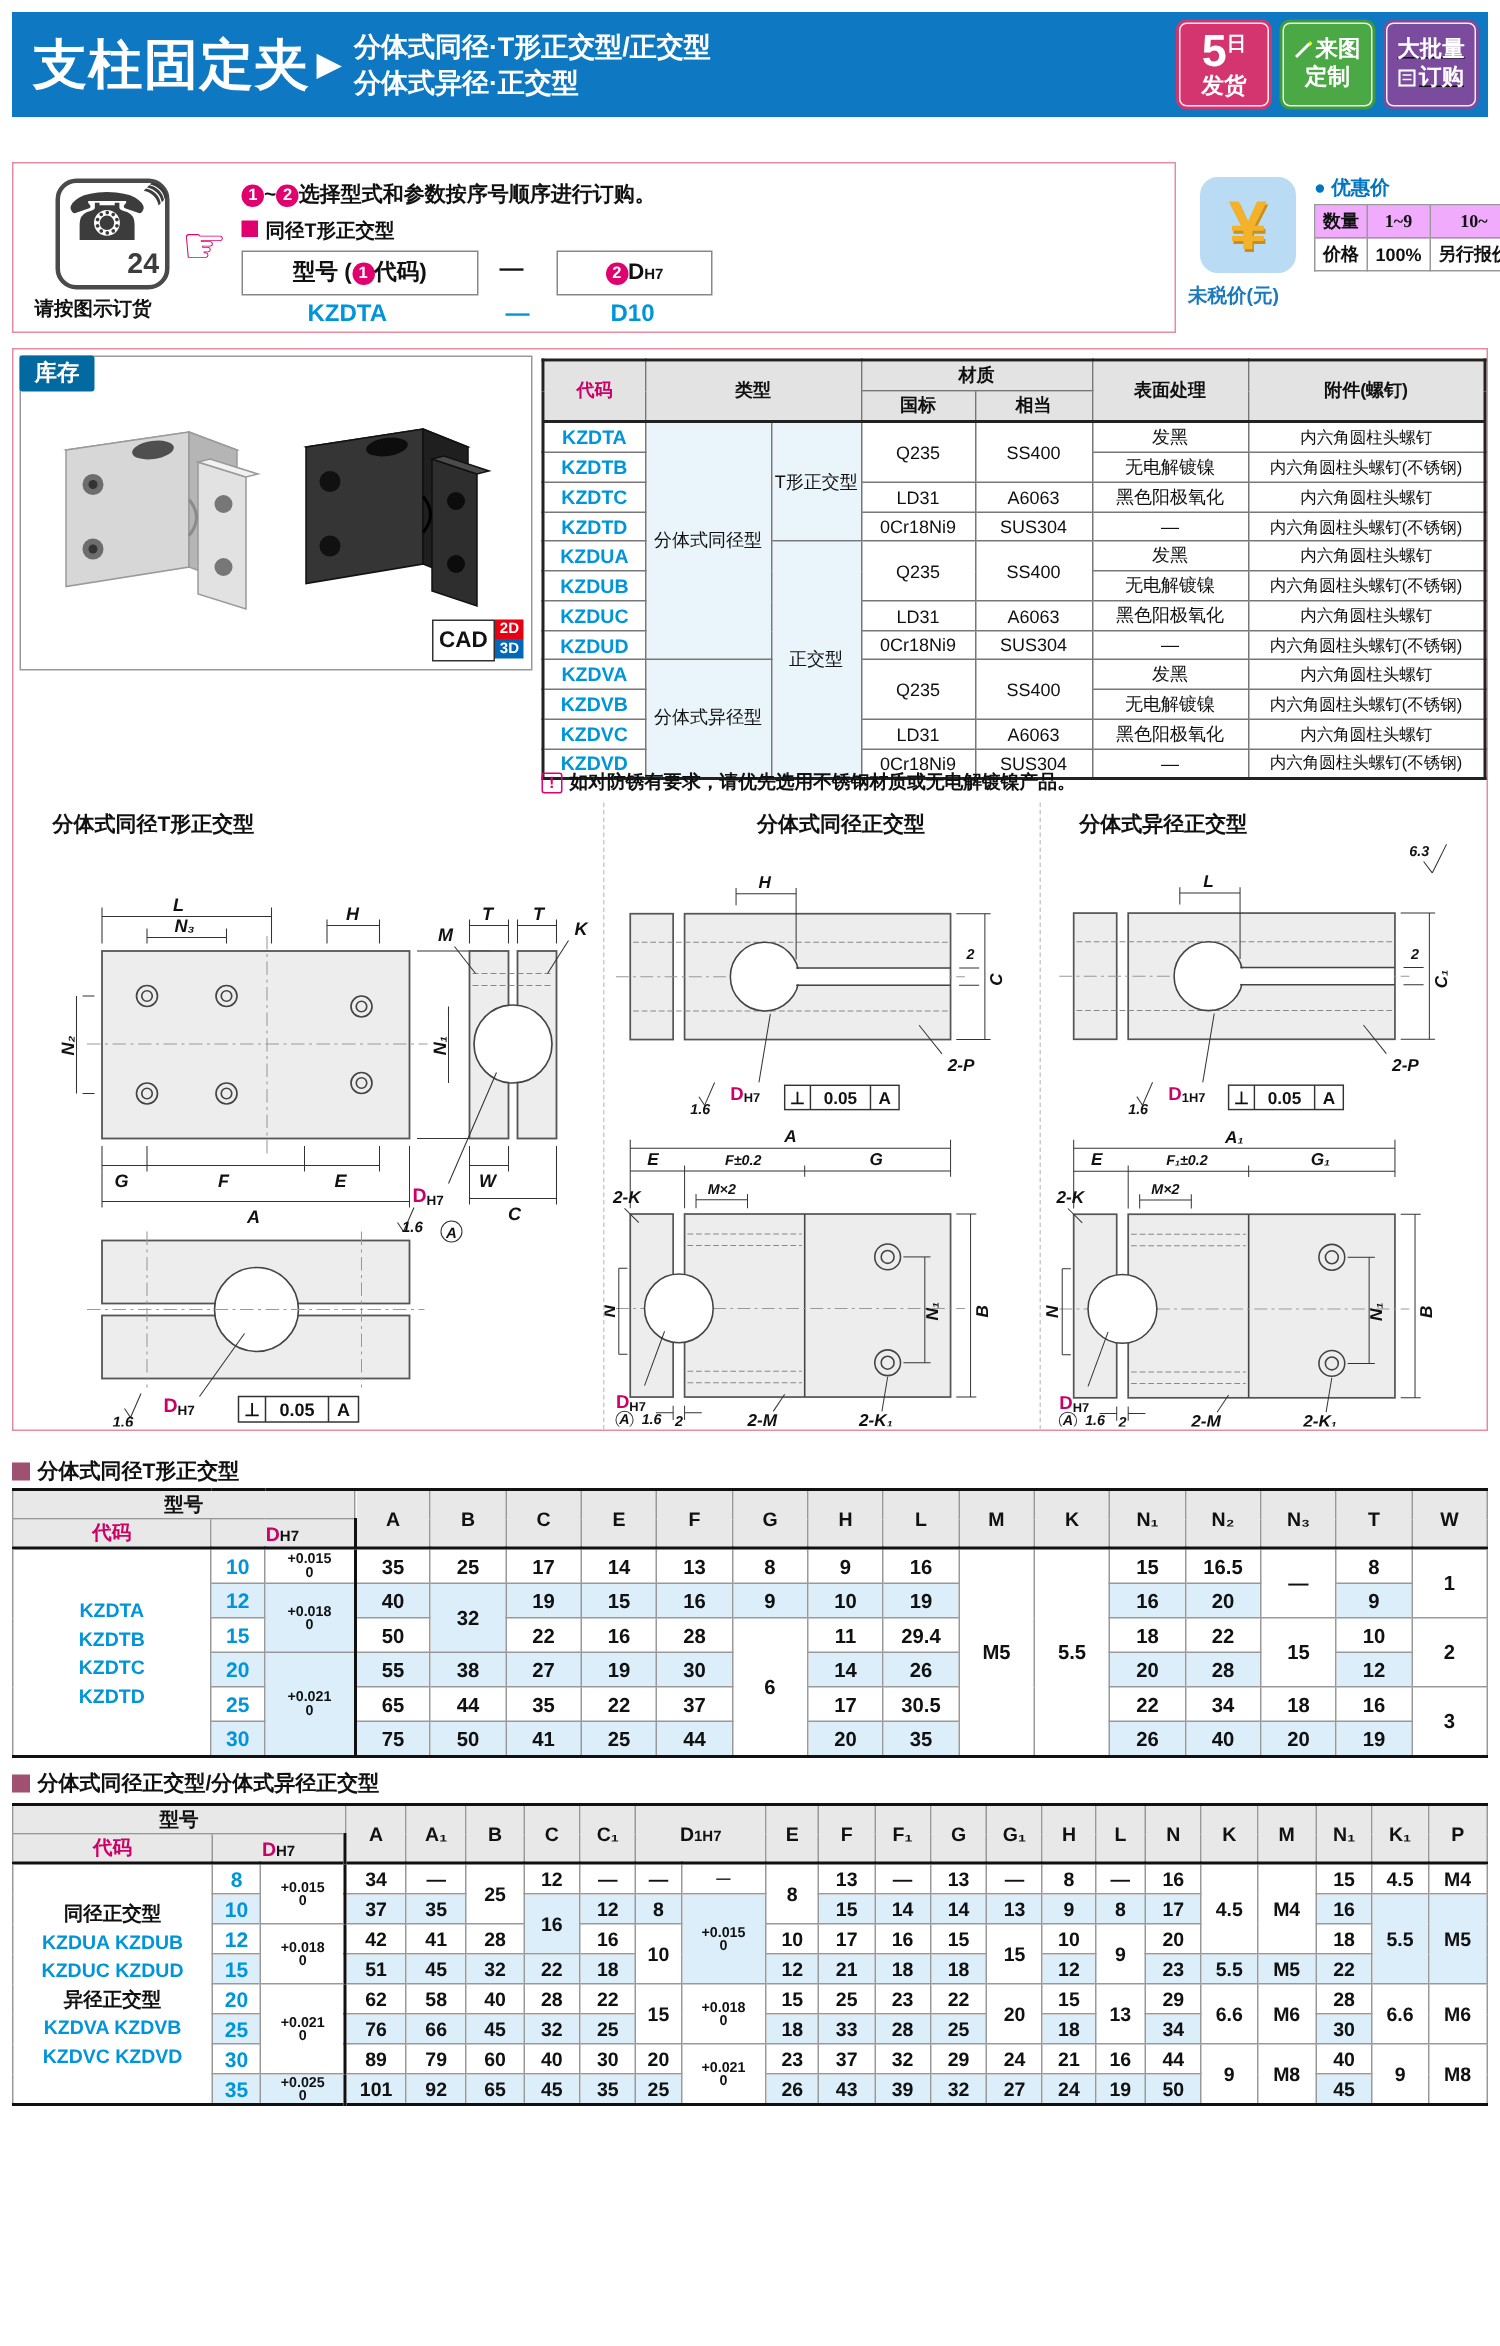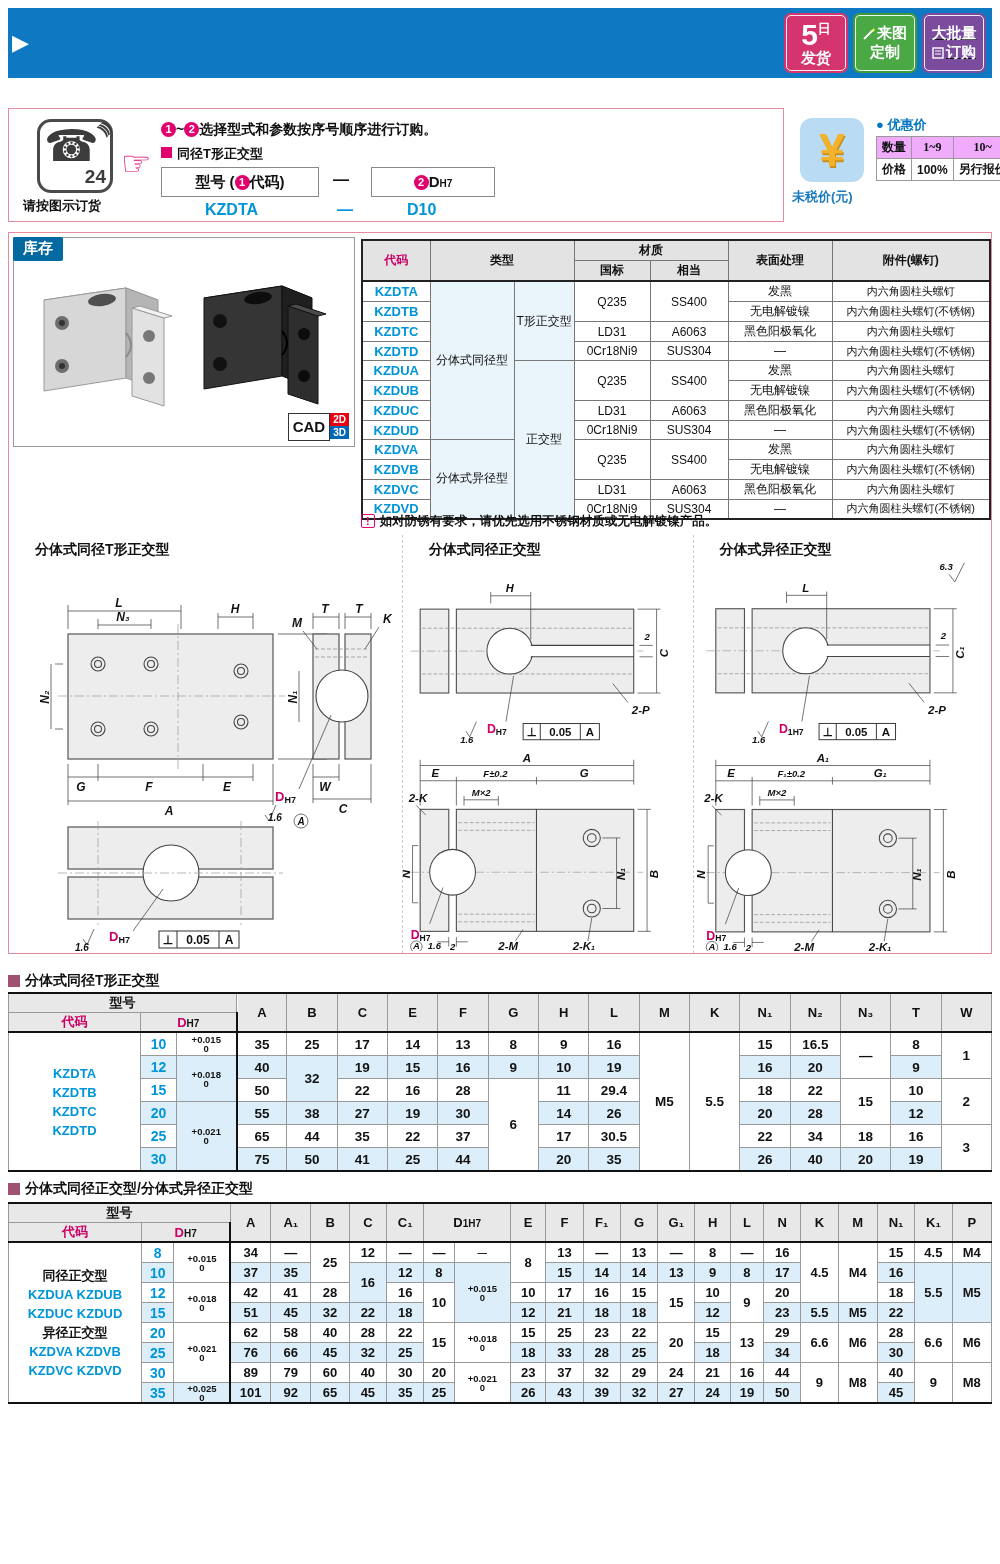--- a/index.html
+++ b/index.html
@@ -29,21 +29,21 @@
   .phone .n24{position:absolute;right:4px;bottom:2px;font-size:19px;font-weight:bold;color:#3c3c3c;}
   .phone .arcs{position:absolute;right:2px;top:-2px;font-size:15px;font-weight:bold;color:#3c3c3c;transform:rotate(-45deg);letter-spacing:-2px;}
   .phone-cap{position:absolute;left:14px;top:88px;font-size:13px;font-weight:bold;}
   .hand{position:absolute;left:112px;top:34px;font-size:34px;color:#e0006e;}
   .ord-line1{position:absolute;left:152px;top:12px;font-size:14px;font-weight:bold;}
   .cnum{display:inline-block;width:15px;height:15px;border-radius:50%;background:#e0006e;color:#fff;font-size:11px;line-height:15px;text-align:center;font-weight:bold;vertical-align:1px;}
   .ord-line2{position:absolute;left:152px;top:36px;font-size:13px;font-weight:bold;}
   .sq{display:inline-block;width:11px;height:11px;background:#e0006e;margin-right:5px;}
   .mbox{position:absolute;top:58px;height:30px;border:1px solid #888;box-sizing:border-box;text-align:center;font-size:15px;font-weight:bold;line-height:28px;background:#fff;}
   .mbox1{left:152px;width:158px;}
-  .mbox2{left:362px;width:124px;}
+  .mbox2{left:362px;width:104px;}
   .odash{position:absolute;left:324px;top:62px;font-size:16px;font-weight:bold;}
   .ex{position:absolute;top:92px;font-size:16px;font-weight:bold;color:#0095d9;}
   .ex1{left:196px;}  .exd{left:328px;color:#0095d9;}  .ex2{left:398px;}
   .h7{font-size:10px;font-weight:bold;}
   
   .price{position:absolute;left:792px;top:108px;width:200px;height:114px;}
   .yen{position:absolute;left:8px;top:10px;width:64px;height:64px;background:#b9dcf4;border-radius:12px;text-align:center;}
   .yen span{font-size:46px;font-weight:bold;color:#f3b229;text-shadow:1px 2px 0 #c98f1e;line-height:64px;}
   .yen-cap{position:absolute;left:0px;top:80px;font-size:13px;font-weight:bold;color:#1a7ac0;}
   .pr-title{position:absolute;left:84px;top:8px;font-size:13px;font-weight:bold;color:#0075c2;}
@@ -67,21 +67,21 @@
   .spec .codec{color:#0095d9;font-weight:bold;font-size:13px;}
   .spec .mag{color:#cc0066;}
   .spec .tint{background:#eaf4fb;margin-top:28px;}
   .spec{border:2px solid #222;}
   .spec thead{border-bottom:2px solid #222;}
   .note{position:absolute;left:352px;top:280px;font-size:12.5px;font-weight:bold;}
   .note .warn{display:inline-block;border:1.5px solid #e0006e;color:#e0006e;font-weight:bold;padding:0 4px;margin-right:5px;font-size:11px;border-radius:2px;}
   
   .drawings{position:absolute;left:0;top:302px;width:984px;height:418px;display:flex;}
   .dcol1{width:40%;border-right:1px dashed #ccc;}
-  .dcol2{width:29.5%;border-right:1px dashed #ccc;}
+  .dcol2{width:29.5%;border-right:1px dashed #ccc;text-align:center;}
   .dcol3{width:30.5%;}
   .dtitle{font-size:14px;font-weight:bold;margin:6px 0 0 26px;}
   .drawings svg{display:block;}
   .ln{stroke:#444;stroke-width:1.1;fill:none;}
   .fil{fill:#ededed;stroke:#555;stroke-width:1.2;}
   .whit{fill:#fff;stroke:#444;stroke-width:1.1;}
   .cl{stroke:#999;stroke-width:.7;stroke-dasharray:9 3 2 3;fill:none;}
   .hid{stroke:#888;stroke-width:.7;stroke-dasharray:4 2;fill:none;}
   .dim{stroke:#333;stroke-width:.7;fill:none;}
   .dt{font:italic bold 12px "Liberation Sans",sans-serif;fill:#111;}
@@ -113,21 +113,26 @@
   #t1{top:992px;width:984px;}
   #t2{top:1202px;width:984px;}
   .st1{top:972px;} .st2{top:1180px;}
 </style>
 </head>
 <body>
 
 <div id="page">
 
   <div class="hdr">
+    <span class="hdr-title">支柱固定夹</span>
     <span class="hdr-arrow">▶</span>
+    <div class="hdr-sub">
+      <div>分体式同径·T形正交型/正交型</div>
+      <div>分体式异径·正交型</div>
+    </div>
     <div class="badges">
       <div class="badge b1">
           <div class="in">
         <span class="top">
               <span class="digit">5</span>
               <span class="unit">日</span>
             </span>
         <span class="txt">发货</span>
       </div>
         </div>

